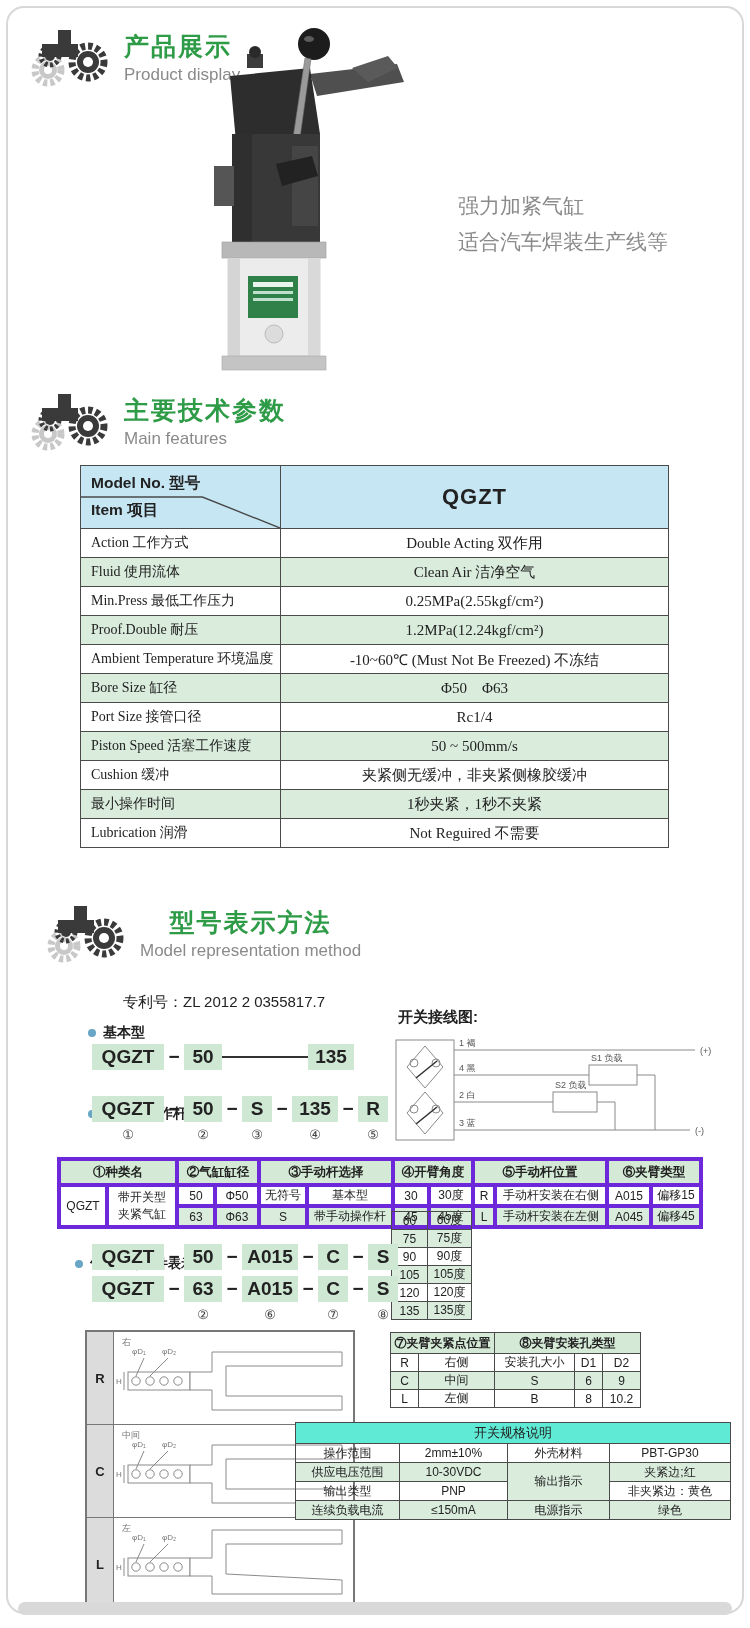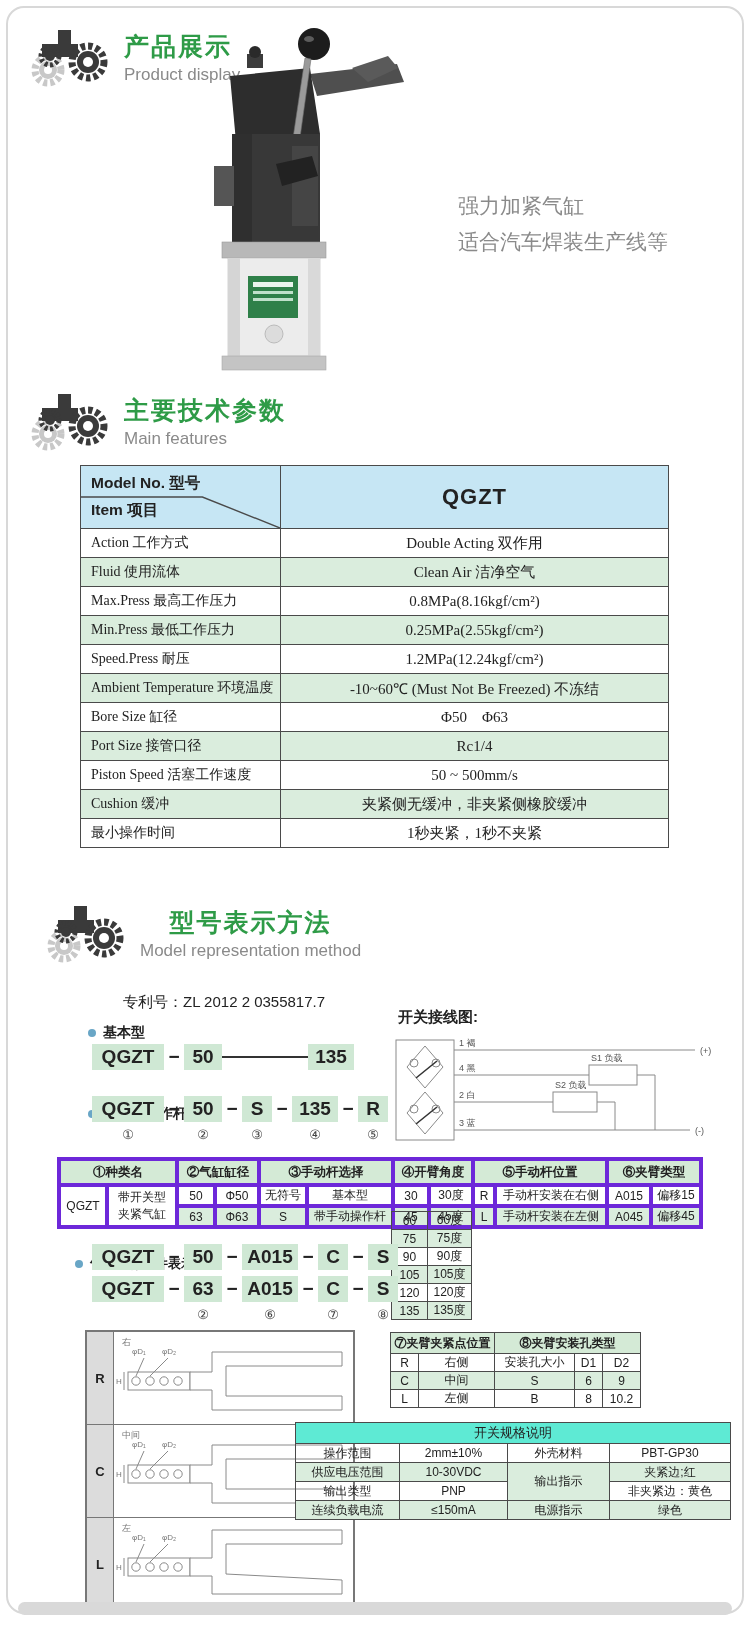--- a/index.html
+++ b/index.html
@@ -165,29 +165,25 @@
     <tbody>
       <tr>
           <td class="lbl">Action 工作方式</td>
           <td>Double Acting  双作用</td>
         </tr>
       <tr>
           <td class="lbl">Fluid 使用流体</td>
           <td>Clean Air  洁净空气</td>
         </tr>
       <tr>
-          <td class="lbl">Max.Press 最高工作压力</td>
-          <td>0.8MPa(8.16kgf/cm²)</td>
-        </tr>
-      <tr>
           <td class="lbl">Min.Press 最低工作压力</td>
           <td>0.25MPa(2.55kgf/cm²)</td>
         </tr>
       <tr>
-          <td class="lbl">Speed.Press 耐压</td>
+          <td class="lbl">Proof.Double 耐压</td>
           <td>1.2MPa(12.24kgf/cm²)</td>
         </tr>
       <tr>
           <td class="lbl">Ambient Temperature 环境温度</td>
           <td>-10~60℃ (Must Not Be Freezed) 不冻结</td>
         </tr>
       <tr>
           <td class="lbl">Bore Size 缸径</td>
           <td>Φ50　Φ63</td>
         </tr>
@@ -199,20 +195,24 @@
           <td class="lbl">Piston Speed 活塞工作速度</td>
           <td>50 ~ 500mm/s</td>
         </tr>
       <tr>
           <td class="lbl">Cushion 缓冲</td>
           <td>夹紧侧无缓冲，非夹紧侧橡胶缓冲</td>
         </tr>
       <tr>
           <td class="lbl">最小操作时间</td>
           <td>1秒夹紧，1秒不夹紧</td>
+        </tr>
+      <tr>
+          <td class="lbl">Lubrication 润滑</td>
+          <td>Not Reguired 不需要</td>
         </tr>
     </tbody>
   </table>
 
   <div class="sec-head" style="left:46px;top:900px;text-align:center;">
     <svg class="logo" viewBox="0 0 84 64">
       <circle cx="18" cy="46" r="13" fill="none" stroke="#c8c8c8" stroke-width="7" stroke-dasharray="4 3"></circle>
       <circle cx="18" cy="46" r="9" fill="#c8c8c8"></circle>
         <circle cx="18" cy="46" r="4" fill="#fff"></circle>
       <rect x="28" y="6" width="13" height="22" fill="#3a3a3a"></rect>

